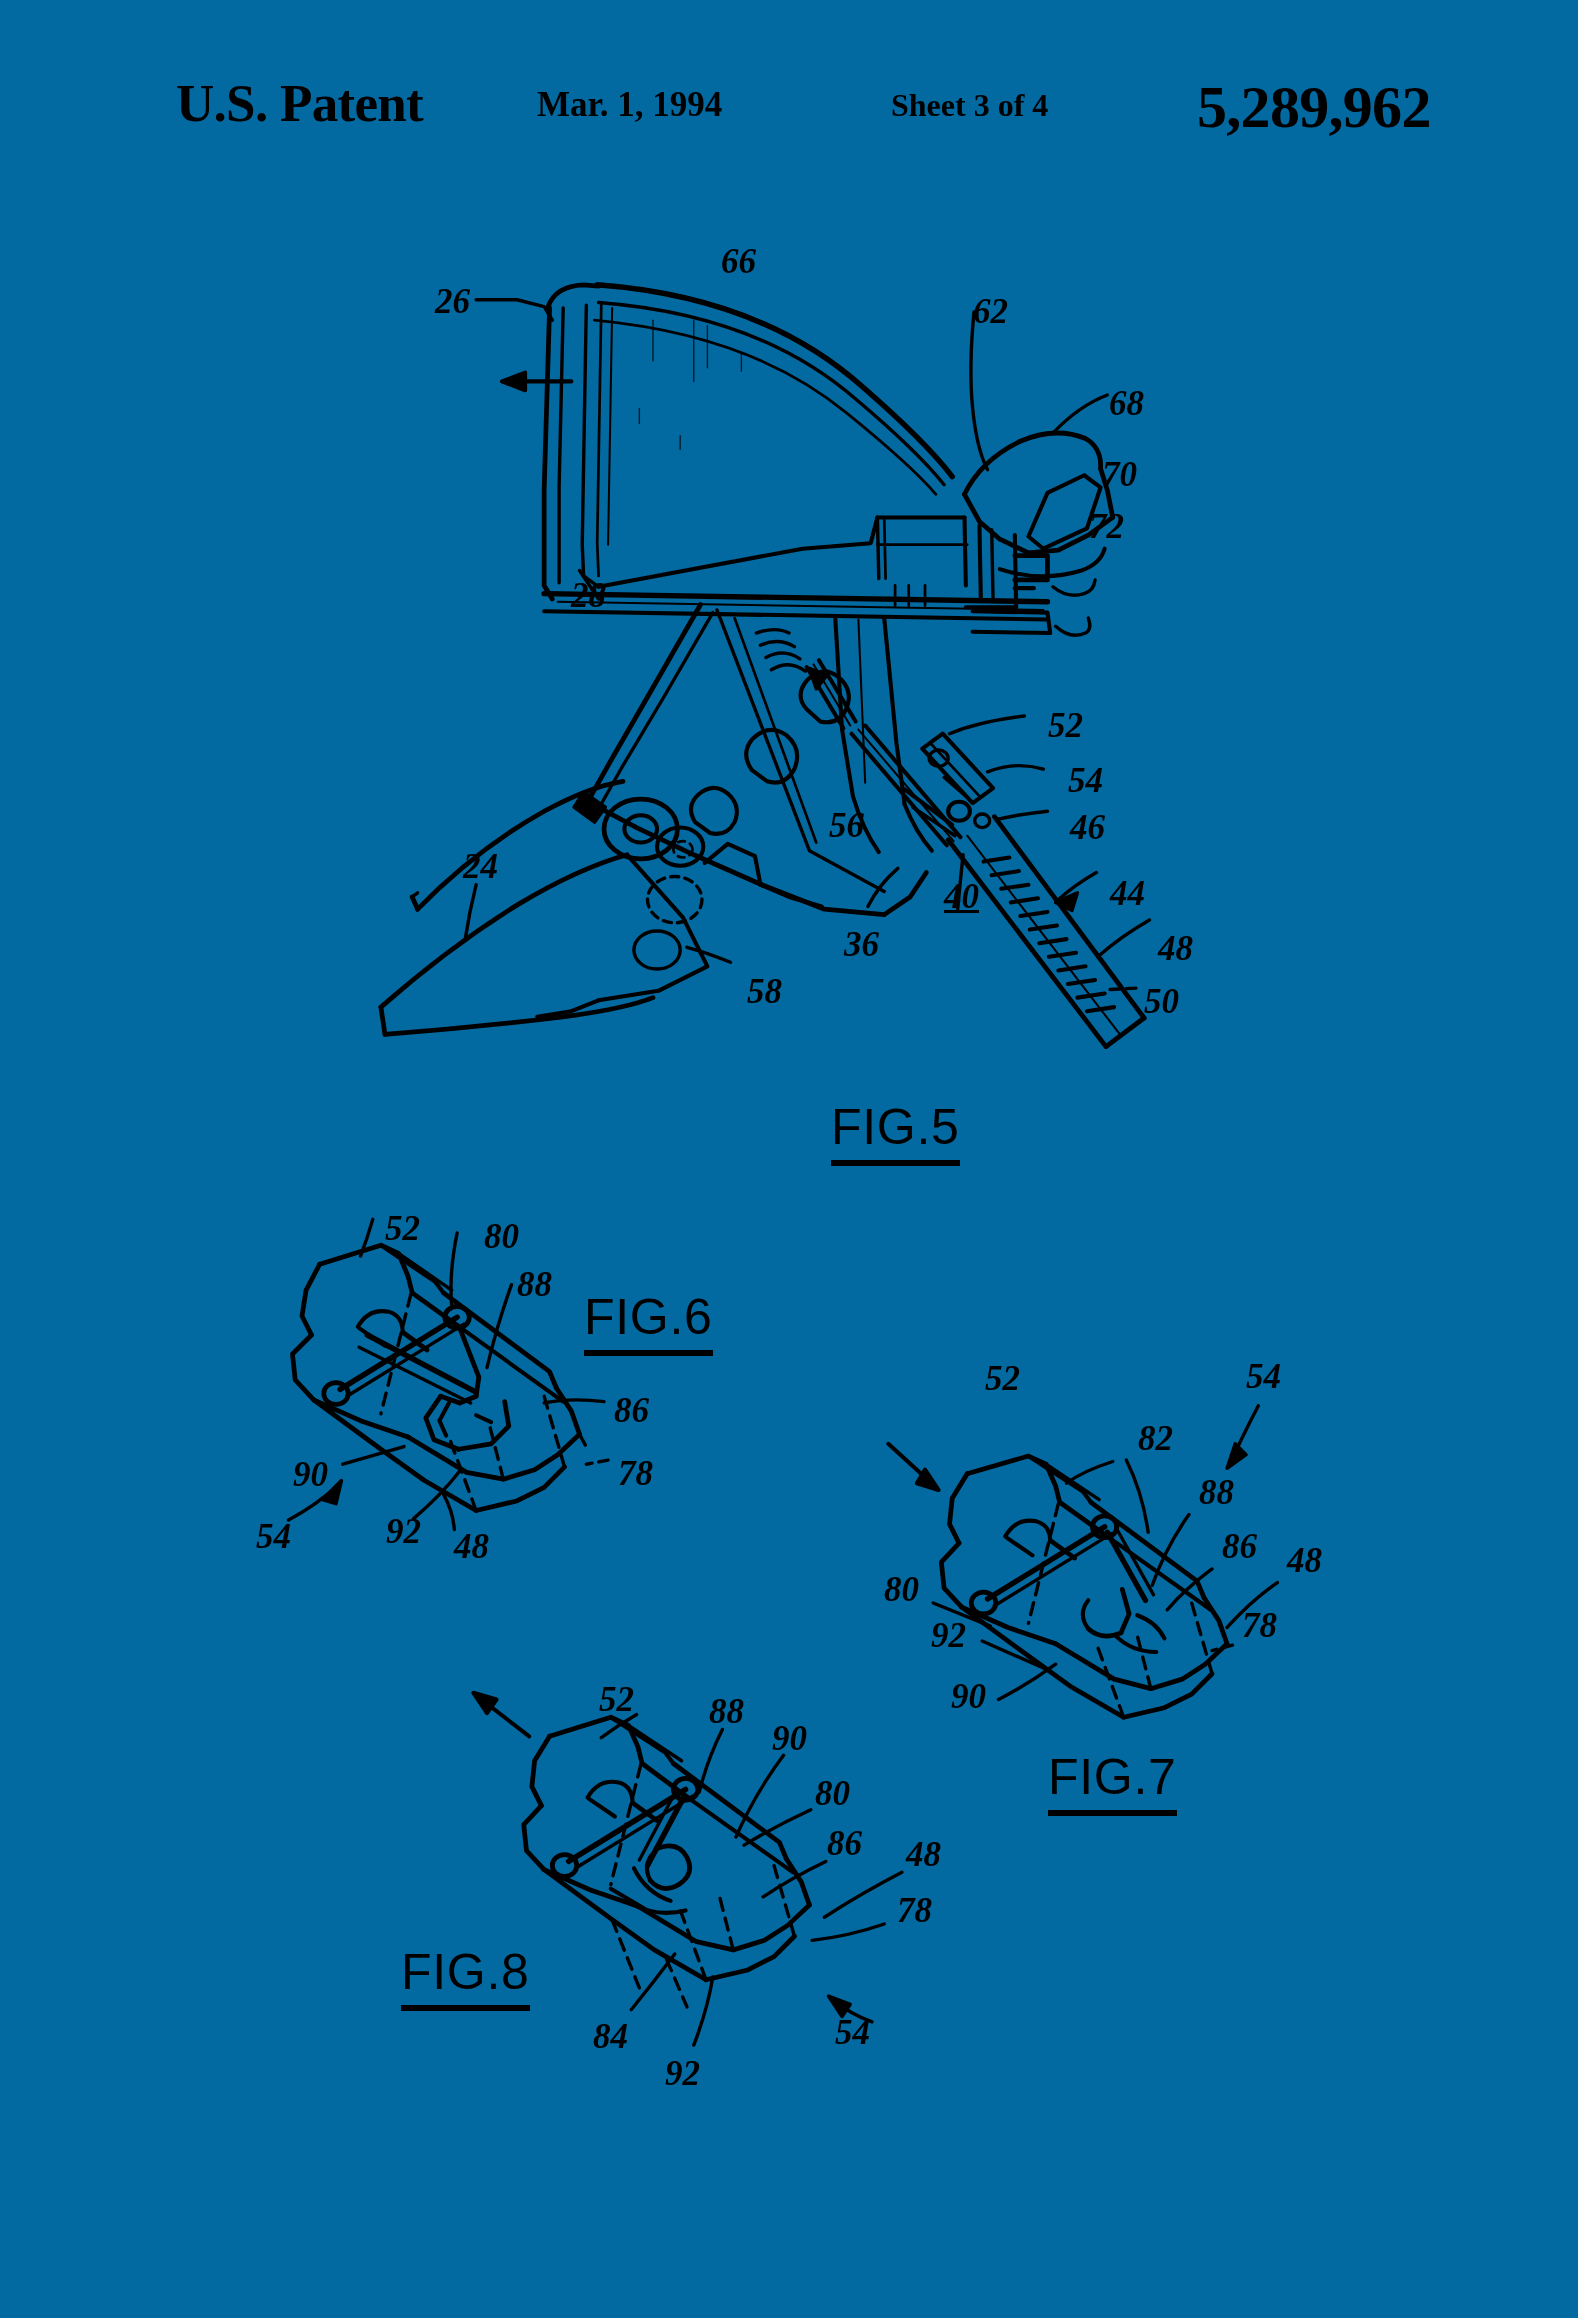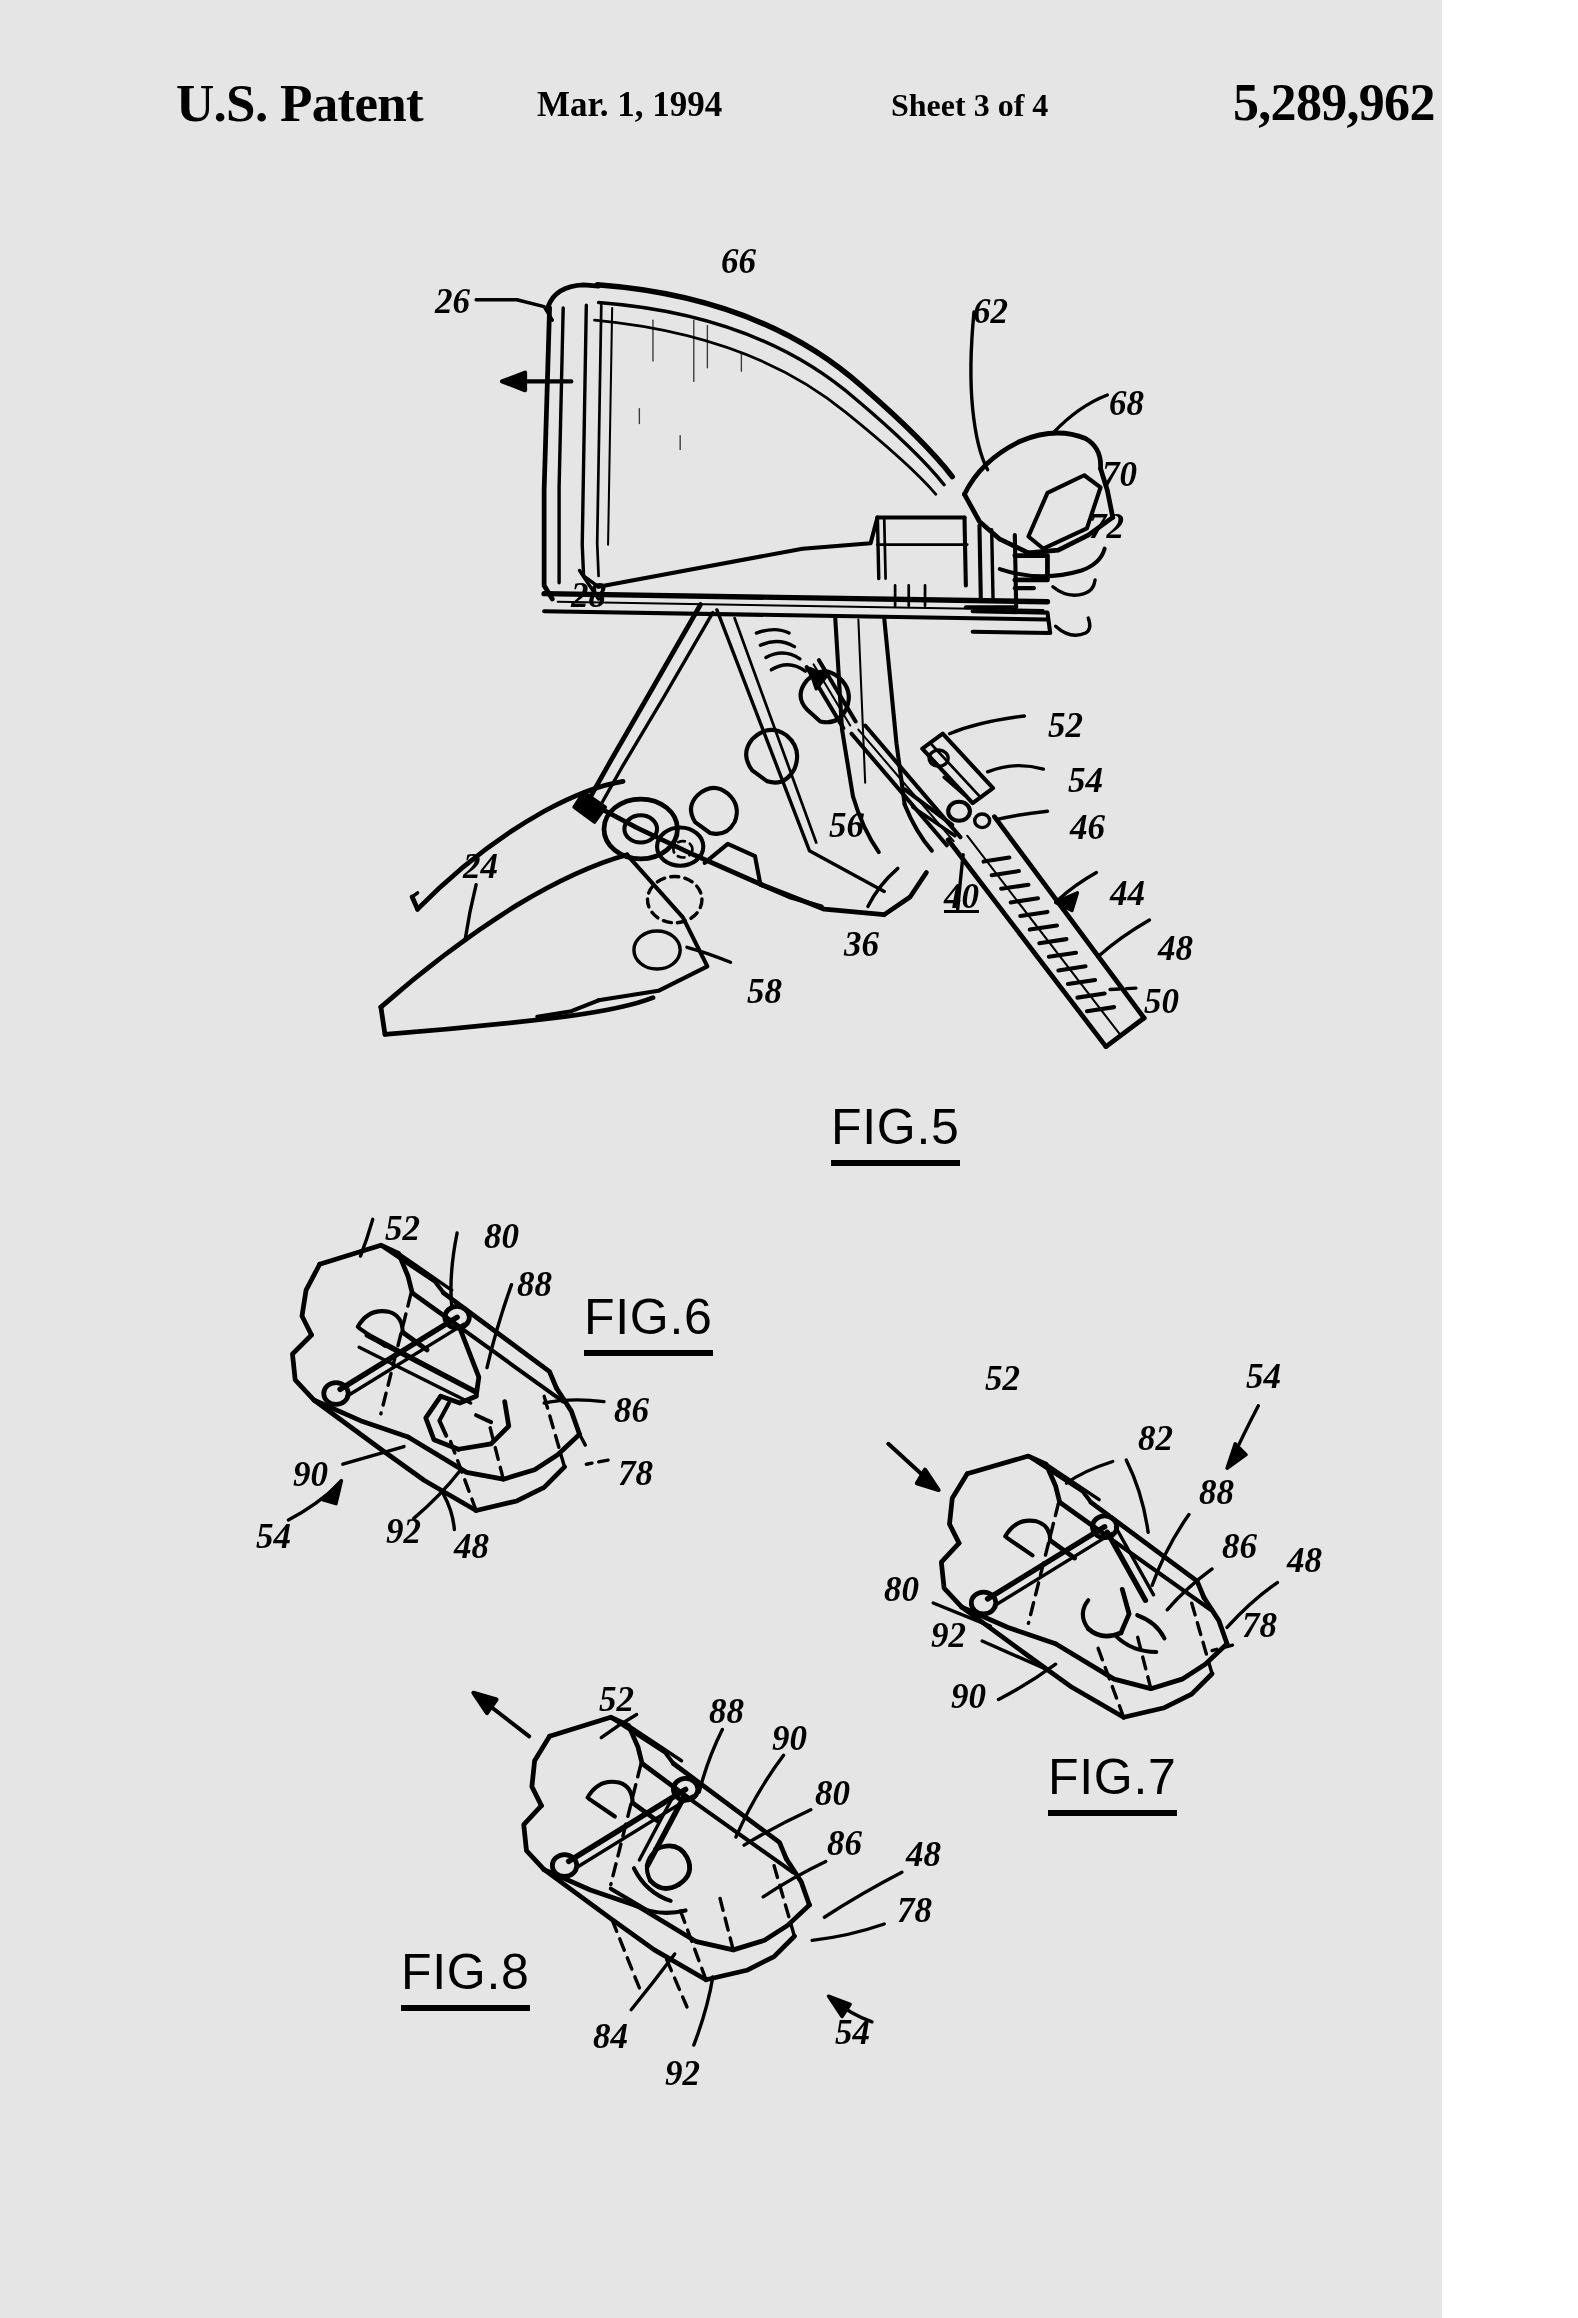--- a/index.html
+++ b/index.html
@@ -2,23 +2,23 @@
 <html style="font-size:11px"><head>
 <meta charset="utf-8">
 <style>
   html, body {
     margin: 0;
     padding: 0;
     background: #ffffff;
   }
   #page {
     position: relative;
-    width: 1442px;
+    width: 1578px;
     height: 2319px;
-    background: #e5e5e5;
+    background: #0369a1;
     overflow: hidden;
     font-family: "Liberation Serif", serif;
   }
 
   
   #header {
     position: absolute;
     top: 73px;
     left: 0;
     width: 1578px;
@@ -47,25 +47,24 @@
   #hdr-sheet {
     left: 891px;
     top: 13.6px;
     font-size: 32px;
     font-weight: bold;
     font-family: "Liberation Serif", serif;
   }
   #hdr-patno {
     left: 1197px;
     top: 0px;
-    font-size: 52px;
+    font-size: 60px;
     font-weight: bold;
     font-family: "Liberation Serif", serif;
     letter-spacing: -0.7px;
-    margin-left: 36px;
   }
 
   
   #drawing {
     position: absolute;
     left: 0;
     top: 0;
     width: 1578px;
     height: 2319px;
   }

